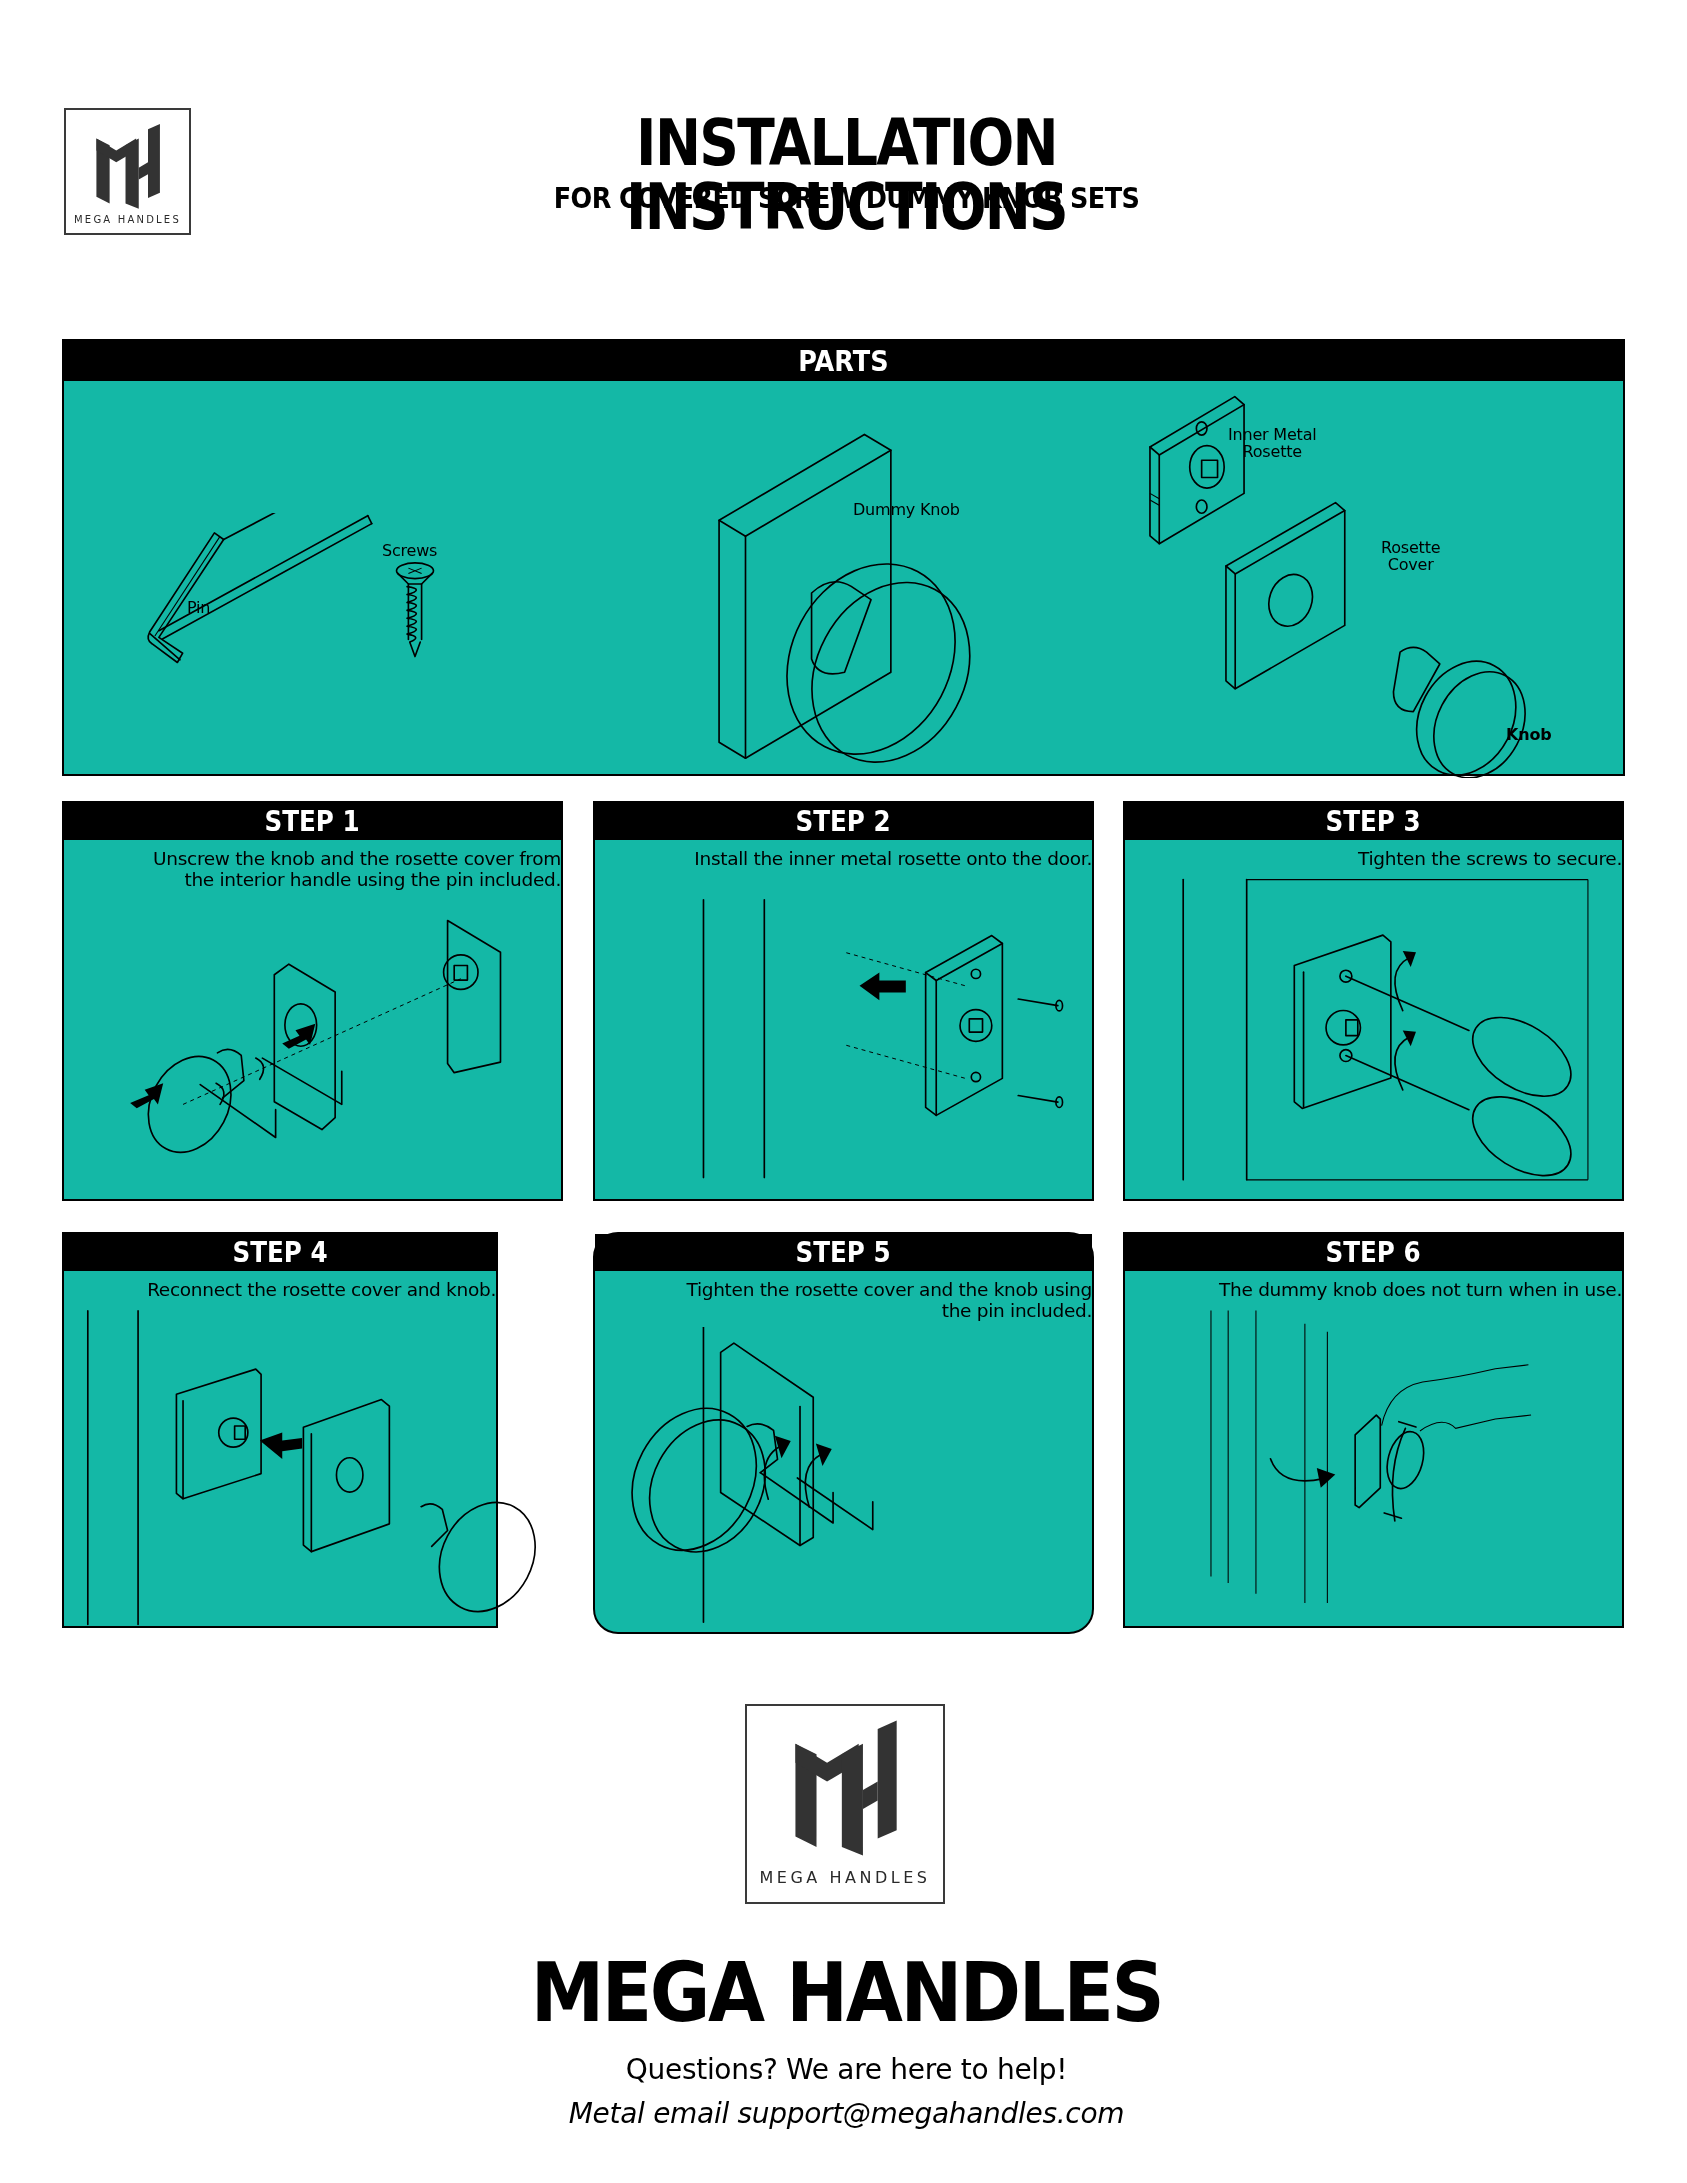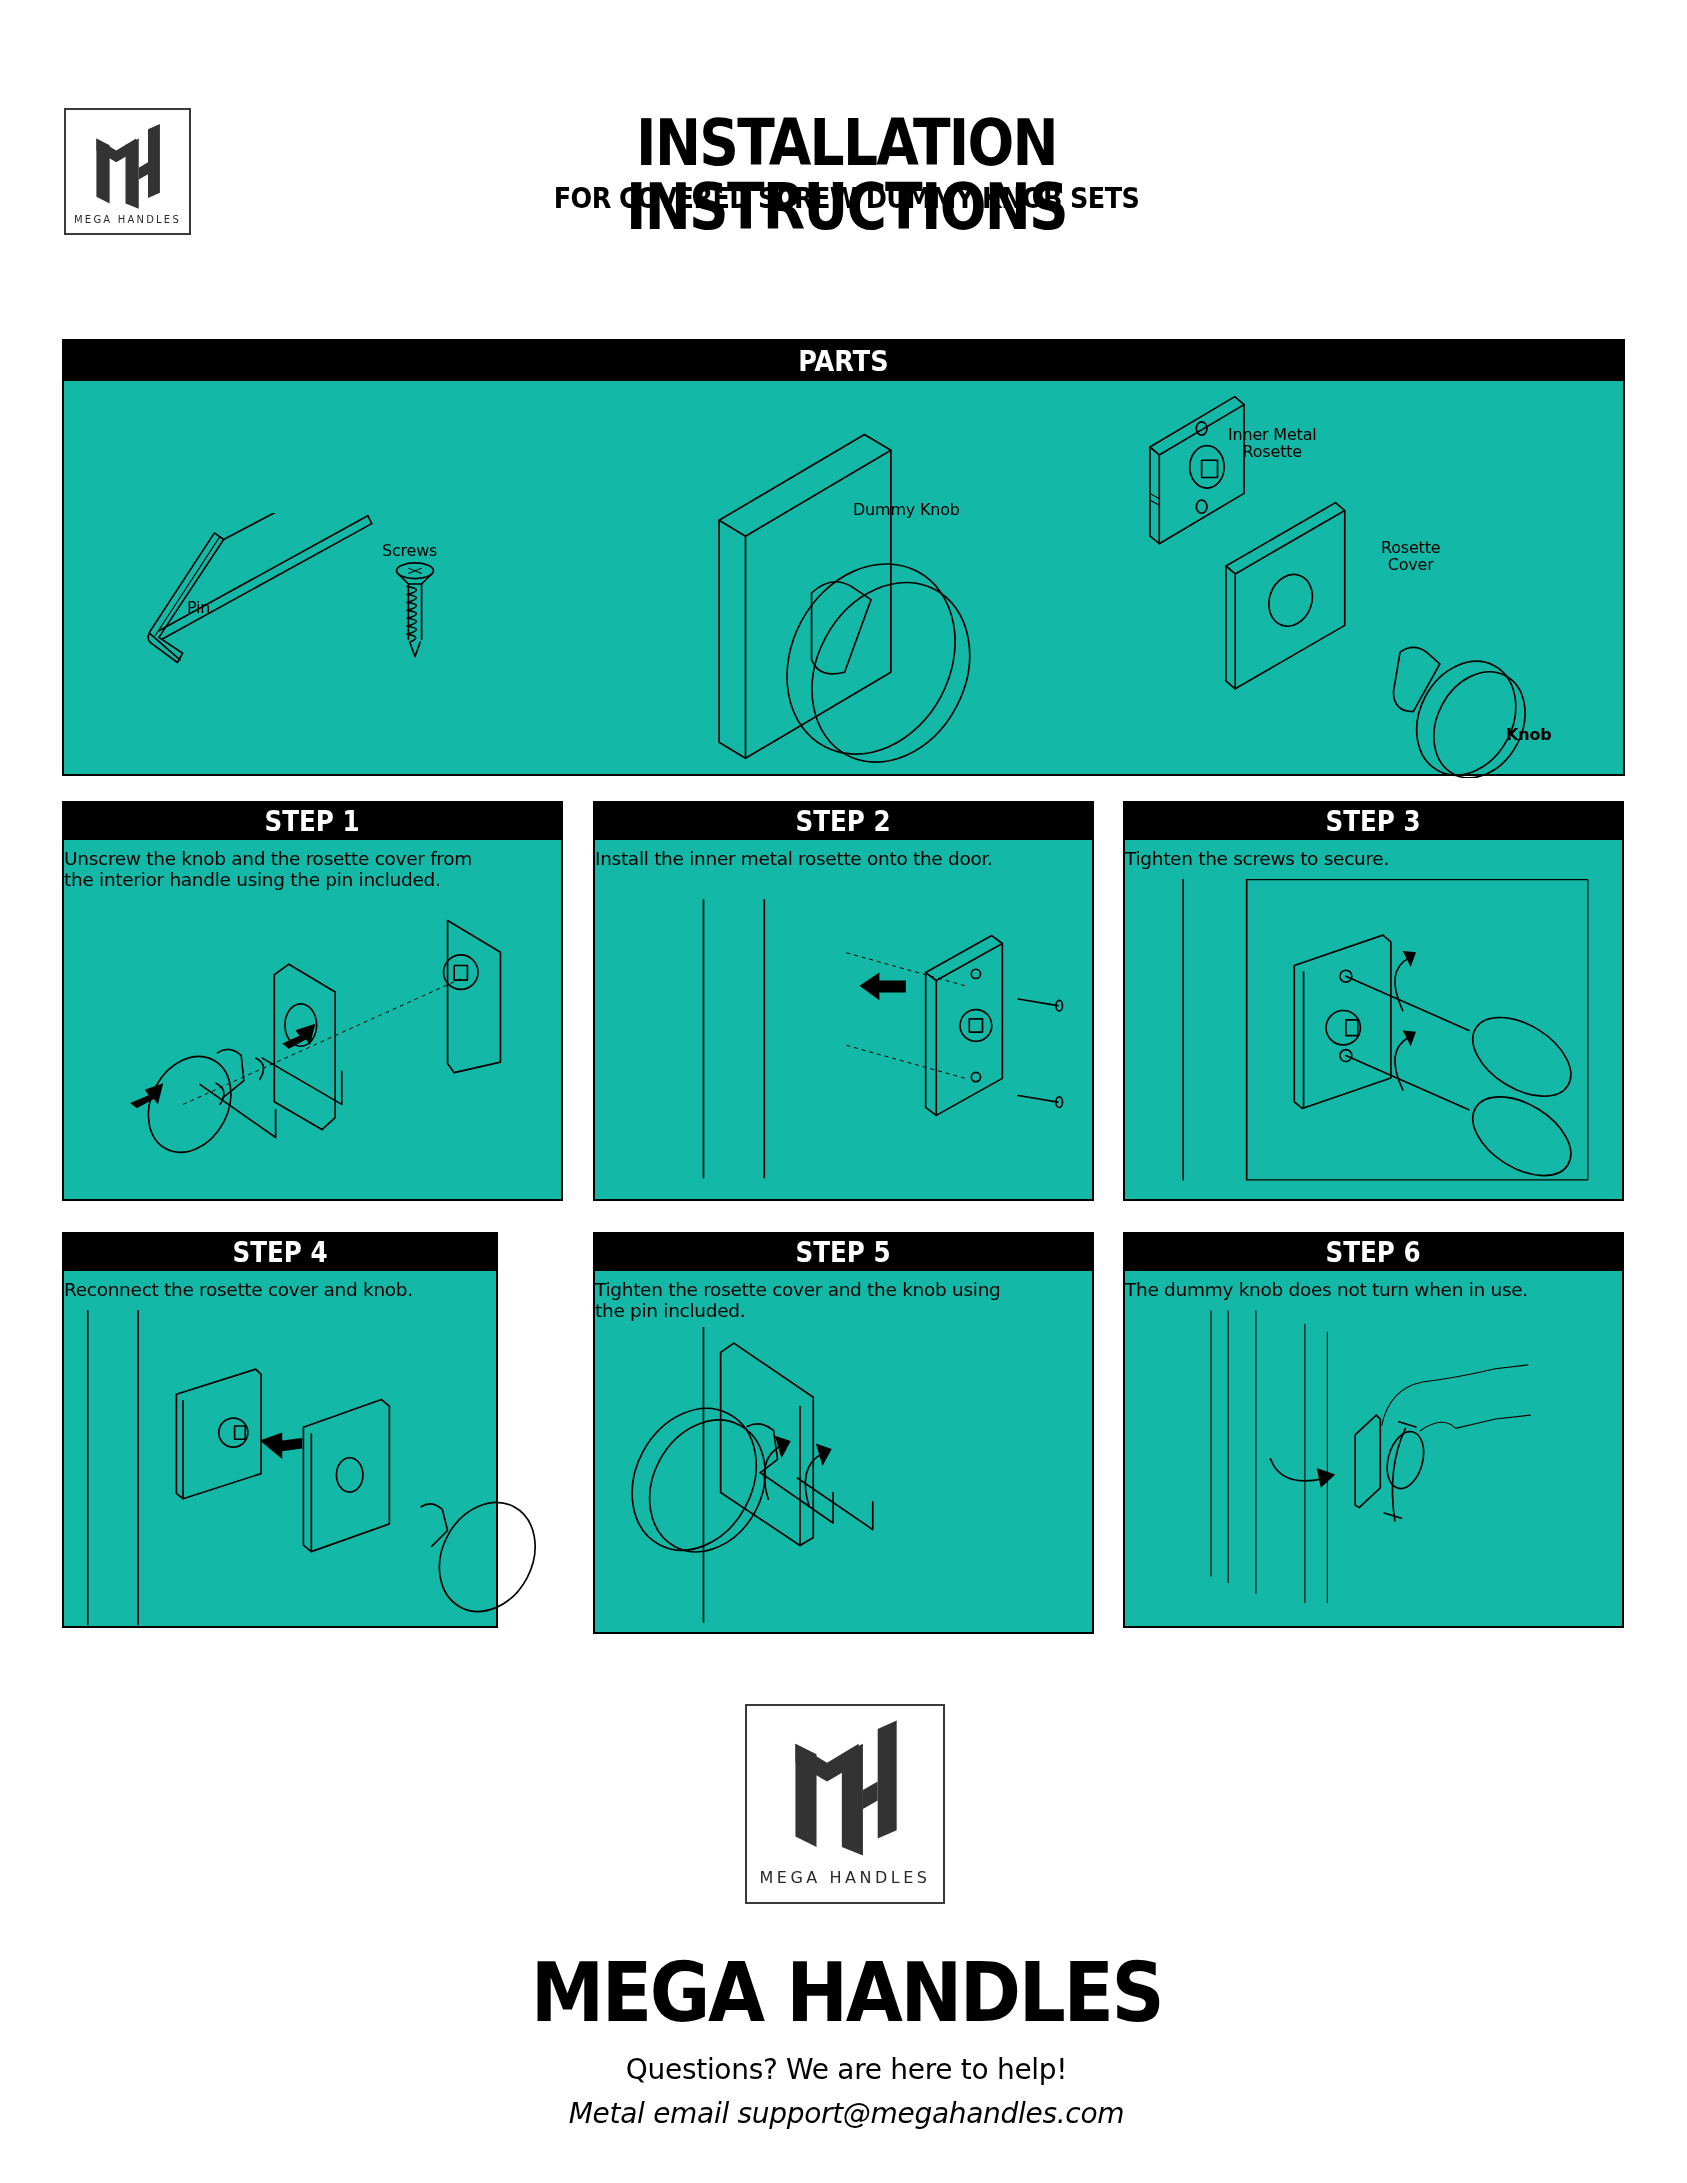--- a/index.html
+++ b/index.html
@@ -33,21 +33,21 @@
 
   
   .panel { position: absolute; border: 2.6px solid #000; background: #14b8a6; }
   .panel-head {
     background: #000; color: #fff; text-align: center; font-weight: bold;
     font-family: "DejaVu Sans", sans-serif;
   }
   .panel-head span { display: inline-block; transform: scaleX(0.88); }
   .panel-body { position: relative; }
   .step-desc {
-    text-align: left; font-family: "DejaVu Sans", sans-serif; font-size: 18.5px; line-height: 21px;
+    text-align: right; font-family: "DejaVu Sans", sans-serif; font-size: 18.5px; line-height: 21px;
     padding-top: 8px; letter-spacing: -0.3px;
   }
   .illus { position: absolute; }
   svg .ln { fill: none; stroke: #000; stroke-width: 2.5; stroke-linejoin: round; stroke-linecap: round; }
   svg .lnt { fill: none; stroke: #000; stroke-width: 1.6; }
   svg .ds { fill: none; stroke: #000; stroke-width: 1.5; stroke-dasharray: 6 6; }
   svg .arr { fill: #000; stroke: none; }
   .part-label {
     position: absolute; font-family: "DejaVu Sans", sans-serif; font-size: 16px; line-height: 17px;
     text-align: center; white-space: nowrap; letter-spacing: -0.2px; margin-top: 8px;
@@ -262,21 +262,21 @@
       <path class="ln" d="M362,180 L480,138 L492,148 L492,326 L374,368 L362,358 Z"></path>
       <line class="ln" x1="374" y1="190" x2="374" y2="368"></line>
       <ellipse class="ln" cx="432" cy="252" rx="20" ry="26"></ellipse>
       <polygon class="arr" points="296,200 330,188 330,200 360,196 360,212 330,216 330,228"></polygon>
       <path class="ln" d="M540,300 Q556,290 572,304 L580,336 L556,360"></path>
       <ellipse class="ln" cx="640" cy="376" rx="68" ry="86" transform="rotate(28 640 376)"></ellipse>
     </svg>
   </div>
 </div>
 
-<div class="panel" style="left:593px; top:1232px; width:501px; height:402px;">
+<div class="panel" style="left:593px; top:1232px; width:501px; height:402px;border-radius:25px;">
   <div class="panel-head" style="height:37px; font-size:28px; line-height:37px;"><span>STEP 5</span></div>
   <div class="panel-body">
     <div class="step-desc">
       <div>Tighten the rosette cover and the knob using</div>
         <div>the pin included.</div>
     </div>
     <svg class="illus" style="left:0; top:56px;" width="496" height="298" viewBox="0 0 750 450">
       <line class="ln" x1="164" y1="0" x2="164" y2="446"></line>
       <path class="ln" d="M190,38 L210,24 L330,106 L330,318 L310,330 L190,250 Z"></path>
       <line class="ln" x1="310" y1="120" x2="310" y2="330"></line>

